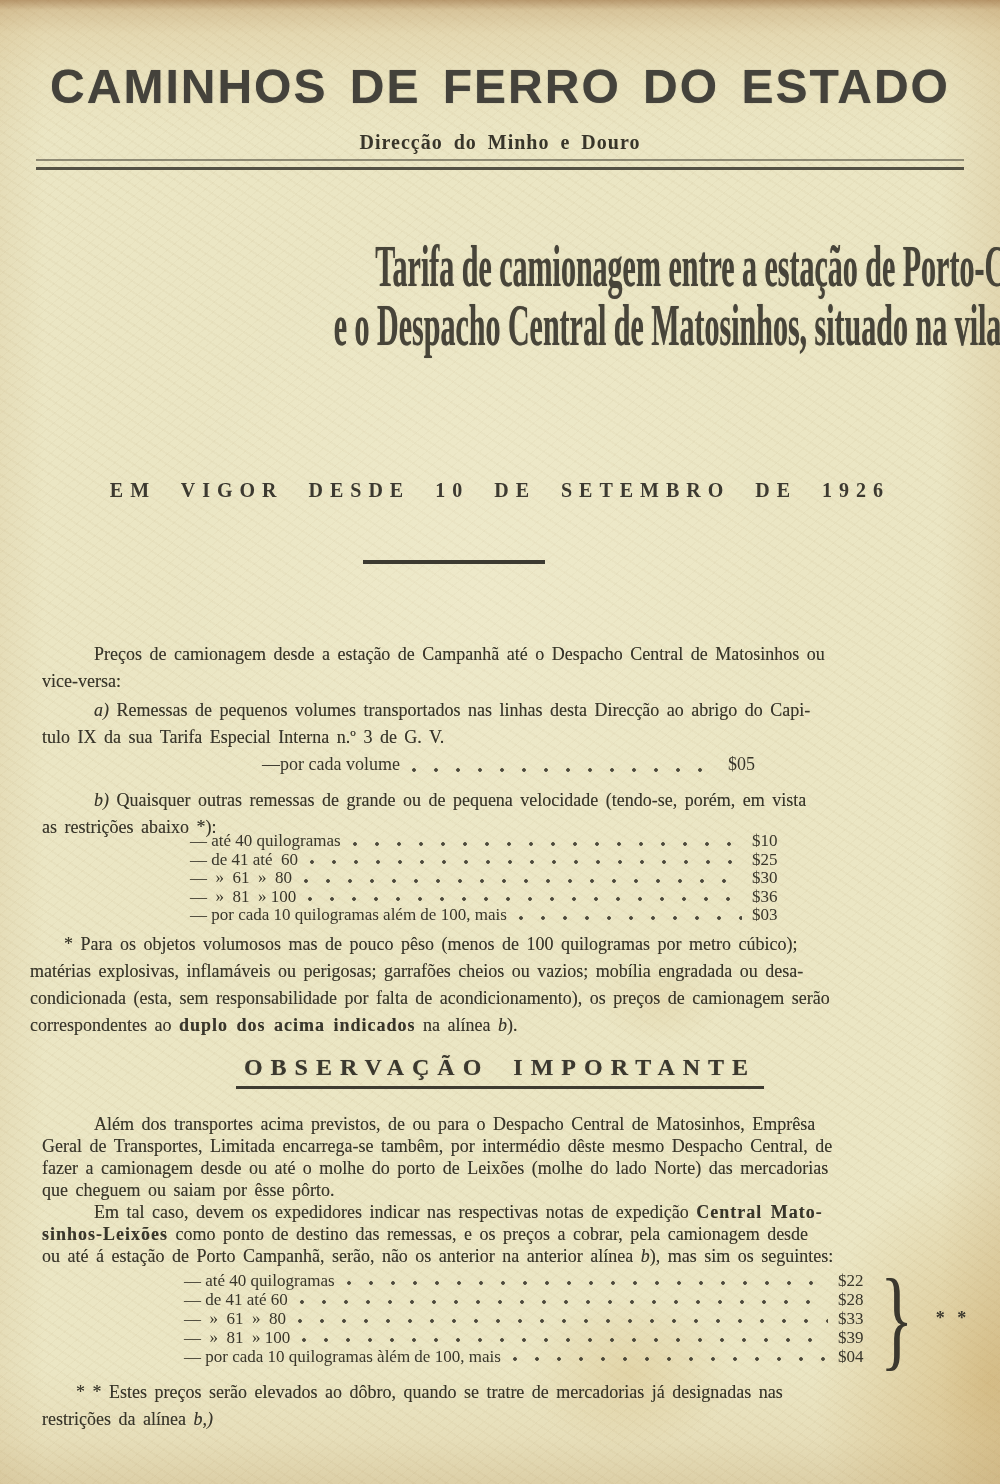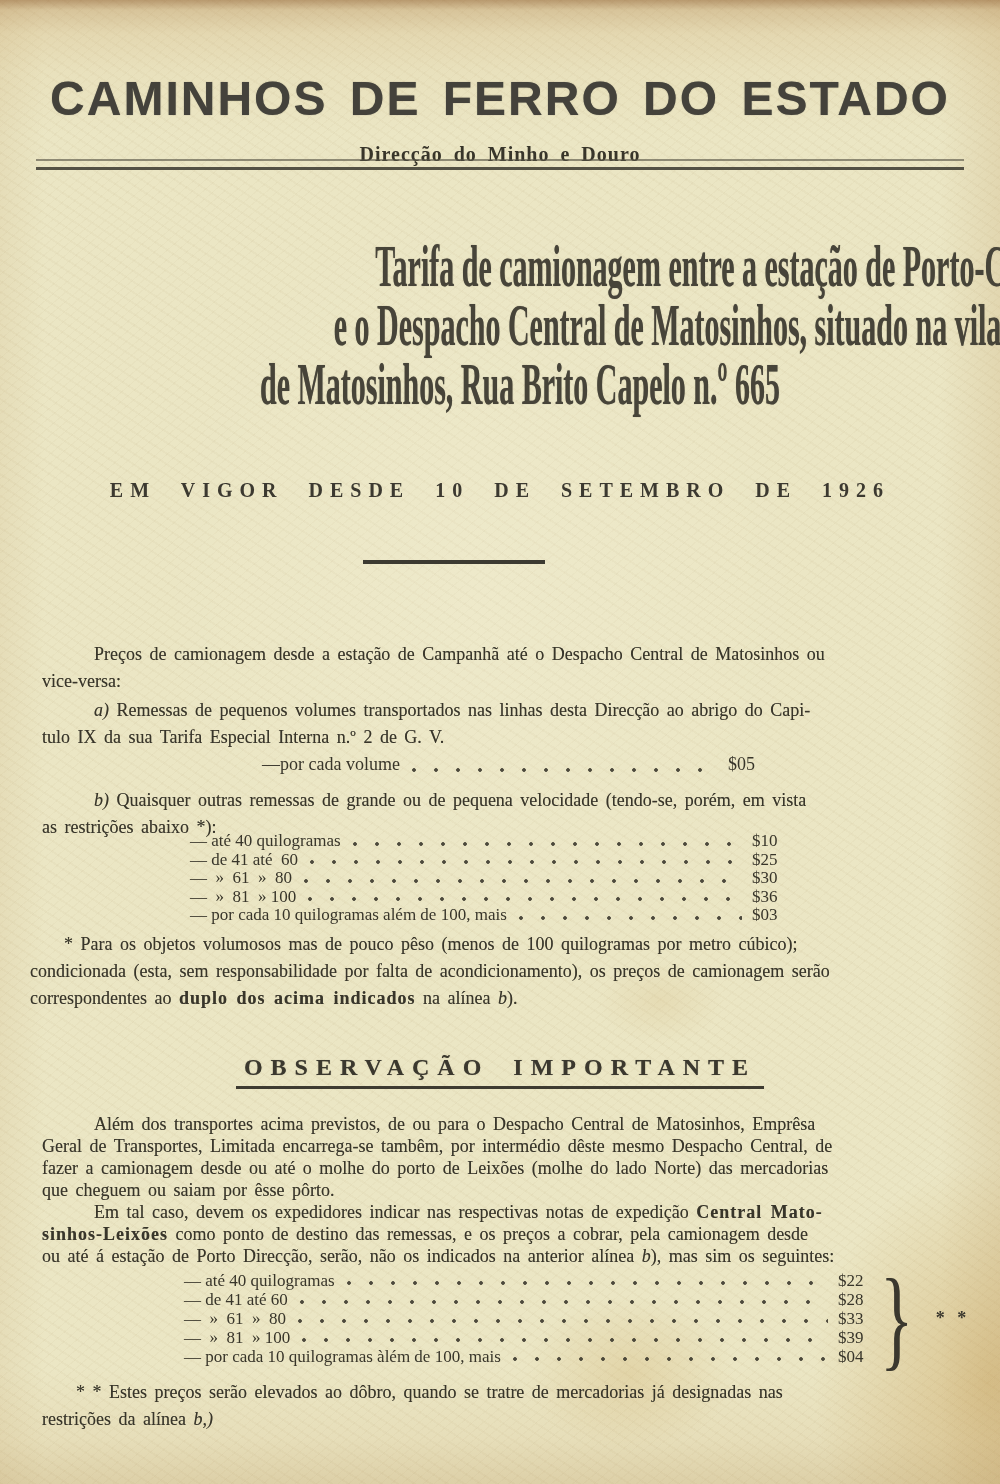--- a/index.html
+++ b/index.html
@@ -19,21 +19,21 @@
       radial-gradient(ellipse 430px 540px at 48% 40%, rgba(255,252,238,.15), rgba(0,0,0,0) 75%),
       repeating-linear-gradient(33deg, rgba(146,116,66,.045) 0 2px, rgba(0,0,0,0) 2px 9px),
       repeating-linear-gradient(-41deg, rgba(146,116,66,.04) 0 1px, rgba(0,0,0,0) 1px 7px);
   }
   .abs{position:absolute;}
   .line span{text-shadow:0 0 .6px rgba(56,53,42,.45);}
 
   
   #hdr{top:62px; left:0; width:1000px; text-align:center;}
   #hdr h1{
-    margin:12px; font-family:"Liberation Sans", sans-serif; font-weight:bold;
+    margin:0; font-family:"Liberation Sans", sans-serif; font-weight:bold;
     font-size:48px; line-height:1.05; letter-spacing:2px; word-spacing:7px;
     color:#44423b; text-shadow:0 0 1px rgba(60,58,48,.5);
   }
   #hdr .sub{margin-top:19px; font-weight:bold; font-size:20px; letter-spacing:1px; word-spacing:5px;}
   #rule-double{top:159px; left:36px; width:928px; height:6px;
     border-top:2px solid rgba(84,80,68,.62); border-bottom:3px solid rgba(52,50,42,.82);}
 
   
   #main-title{top:237px; left:0; width:1000px; text-align:center;
     font-weight:bold; font-size:60px; color:#474439;}
@@ -91,35 +91,34 @@
   <header class="abs" id="hdr">
     <h1>CAMINHOS DE FERRO DO ESTADO</h1>
     <div class="sub">Direcção do Minho e Douro</div>
   </header>
 
   <div class="abs" id="rule-double"></div>
 
   <div class="abs" id="main-title">
       <div class="line"><span>Tarifa de camionagem entre a estação de Porto-Campanhã</span></div>
       <div class="line"><span>e o Despacho Central de Matosinhos, situado na vila</span></div>
-      <div class="line"><span>de Matosinhos, Rua Brito Capelo n.º 665</span></div>
     </div>
 
   <div class="abs" id="effective">EM VIGOR DESDE 10 DE SETEMBRO DE 1926</div>
 
   <div class="abs" id="rule-short"></div>
 
   <section class="abs para indent" id="intro">
       <div class="line"><span>Preços de camionagem desde a estação de Campanhã até o Despacho Central de Matosinhos ou</span></div>
       <div class="line"><span>vice-versa:</span></div>
     </section>
 
   <section class="abs para indent" id="item-a">
       <div class="line"><span class="seg-i">a)</span><span>  Remessas de pequenos volumes transportados nas linhas desta Direcção ao abrigo do Capi-</span></div>
-      <div class="line"><span>tulo IX da sua Tarifa Especial Interna n.º 2 de G. V.</span></div>
+      <div class="line"><span>tulo IX da sua Tarifa Especial Interna n.º 3 de G. V.</span></div>
     </section>
 
   <div class="abs price-row" id="vol-row">
     <span class="lbl">—por cada volume</span>
     <span class="dots"></span>
     <span class="val">$05</span>
   </div>
 
   <section class="abs para indent" id="item-b">
       <div class="line"><span class="seg-i">b)</span><span>  Quaisquer outras remessas de grande ou de pequena velocidade (tendo-se, porém, em vista</span></div>
@@ -154,38 +153,39 @@
 
       <div class="price-row">
         <span class="lbl">— por cada 10 quilogramas além de 100, mais</span>
         <span class="dots"></span>
         <span class="val">$03</span>
       </div>
     </div>
 
   <section class="abs para indent-sm" id="note-star">
       <div class="line"><span>* Para os objetos volumosos mas de pouco pêso (menos de 100 quilogramas por metro cúbico);</span></div>
+      <div class="line"><span>matérias explosivas, inflamáveis ou perigosas; garrafões cheios ou vazios; mobília engradada ou desa-</span></div>
       <div class="line"><span>condicionada (esta, sem responsabilidade por falta de acondicionamento), os preços de camionagem serão</span></div>
       <div class="line"><span>correspondentes ao </span><span class="seg-b">duplo dos acima indicados</span><span> na alínea </span><span class="seg-i">b</span><span>).</span></div>
     </section>
 
   <div class="abs" id="obs-h">
     <span>OBSERVAÇÃO IMPORTANTE</span>
   </div>
 
   <section class="abs para indent" id="obs-body1">
       <div class="line"><span>Além dos transportes acima previstos, de ou para o Despacho Central de Matosinhos, Emprêsa</span></div>
       <div class="line"><span>Geral de Transportes, Limitada encarrega-se tambêm, por intermédio dêste mesmo Despacho Central, de</span></div>
       <div class="line"><span>fazer a camionagem desde ou até o molhe do porto de Leixões (molhe do lado Norte) das mercadorias</span></div>
       <div class="line"><span>que cheguem ou saiam por êsse pôrto.</span></div>
     </section>
   <section class="abs para indent" id="obs-body2">
       <div class="line"><span>Em tal caso, devem os expedidores indicar nas respectivas notas de expedição </span><span class="seg-b">Central Mato-</span></div>
       <div class="line"><span class="seg-b">sinhos-Leixões</span><span> como ponto de destino das remessas, e os preços a cobrar, pela camionagem desde</span></div>
-      <div class="line"><span>ou até á estação de Porto Direcção, serão, não os indicados na anterior alínea </span><span class="seg-i">b</span><span>), mas sim os seguintes:</span></div>
+      <div class="line"><span>ou até á estação de Porto Campanhã, serão, não os anterior na anterior alínea </span><span class="seg-i">b</span><span>), mas sim os seguintes:</span></div>
     </section>
 
   <div class="abs" id="list2-wrap">
     <div class="list" id="list2">
 
         <div class="price-row">
           <span class="lbl">— até 40 quilogramas</span>
           <span class="dots"></span>
           <span class="val">$22</span>
         </div>

